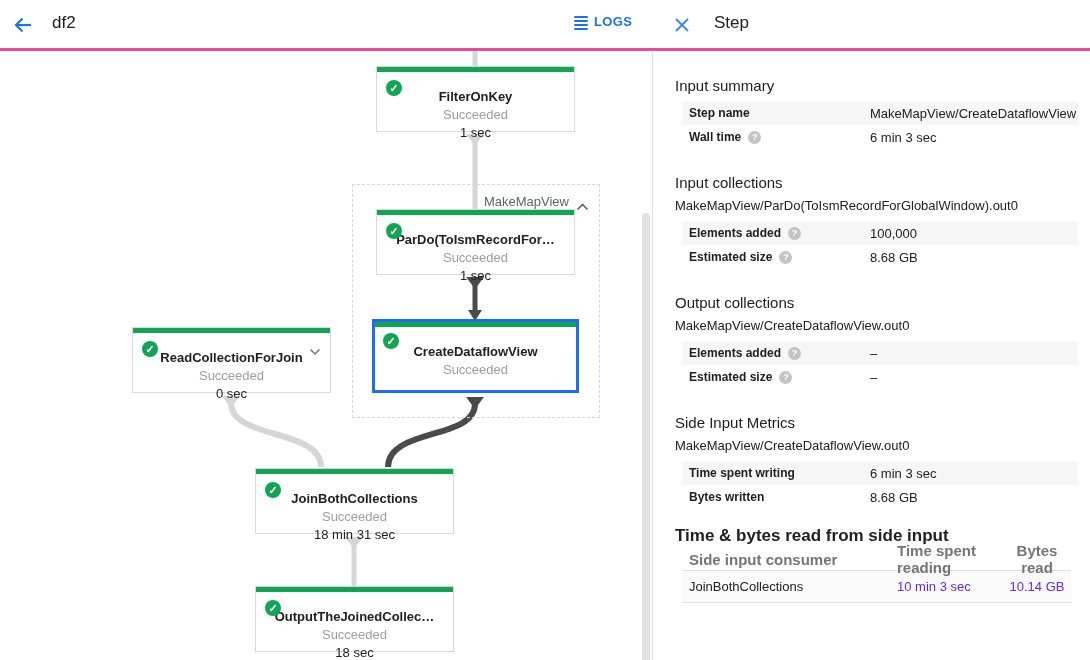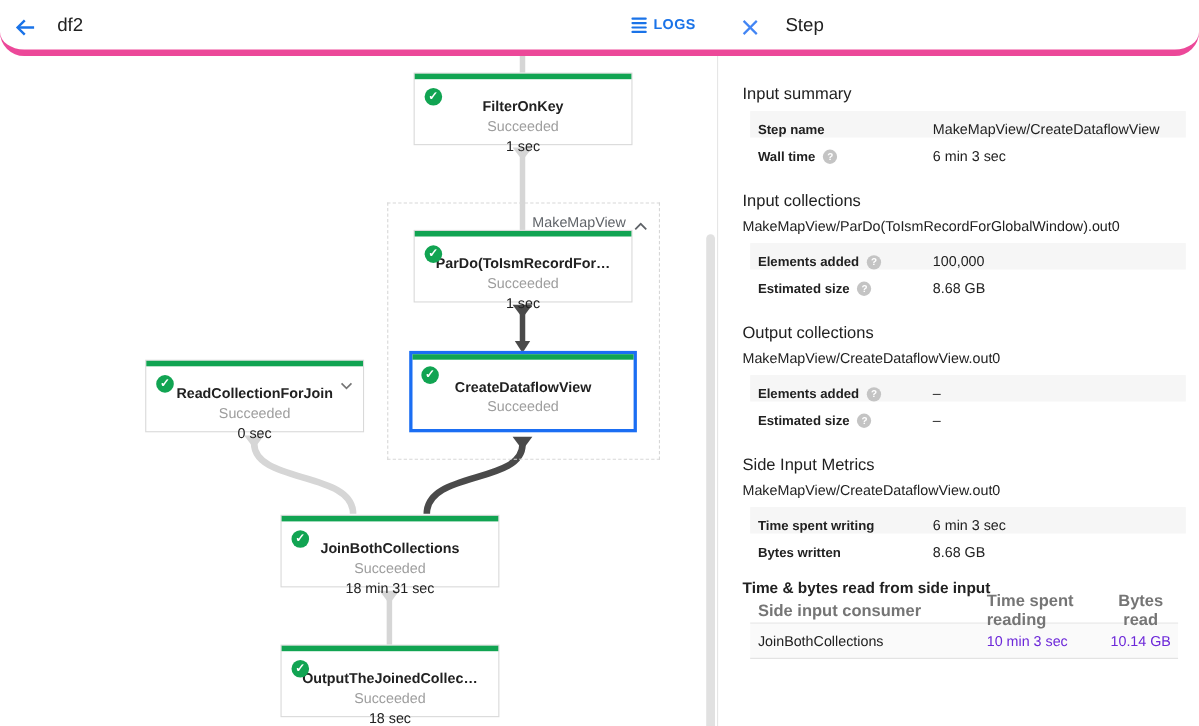--- a/index.html
+++ b/index.html
@@ -1,21 +1,21 @@
 <!DOCTYPE html>
 <html><head>
 <meta charset="utf-8">
 <style>
   * { margin:0; padding:0; box-sizing:border-box; }
   html,body { background:#fff; }
   body { font-family:"Liberation Sans", sans-serif; color:#212121; }
   .app { position:relative; width:1090px; height:660px; overflow:hidden; background:#fff; }
 
   
-  .topbar { position:absolute; left:0; top:0; width:1090px; height:51px; background:#fff; border-bottom:6px solid #ec4899;border-radius:22px; }
+  .topbar { position:absolute; left:0; top:0; width:1090px; height:51px; background:#fff; border-bottom:3px solid #ec4899; }
   .back-btn { position:absolute; left:10px; top:13px; width:26px; height:26px; border:none; background:transparent; cursor:pointer; }
   .job-title { position:absolute; left:52px; top:13px; font-size:17px; font-weight:500; color:#212121; }
   .logs-btn { position:absolute; left:574px; top:14px; display:flex; gap:6px; border:none; background:transparent; color:#1a73e8; font-size:13px; font-weight:bold; letter-spacing:.4px; cursor:pointer; font-family:"Liberation Sans",sans-serif; }
   .logs-icon { display:inline-block; }
   .logs-icon i { display:block; width:14px; height:2.4px; background:#1a73e8; margin:1.6px 0; border-radius:1px; }
   .close-btn { position:absolute; left:671px; top:15px; width:22px; height:22px; border:none; background:transparent; cursor:pointer; }
   .panel-title { position:absolute; left:714px; top:13px; font-size:17px; color:#212121; }
 
   
   .graph-panel { position:absolute; left:0; top:51px; width:652px; height:609px; background:#fff; }
@@ -35,27 +35,27 @@
   .node-status { font-size:13px; color:#9e9e9e; line-height:18px; }
   .node-time { font-size:13px; color:#212121; line-height:18px; }
   .node-chevron { position:absolute; right:9px; top:14px; cursor:pointer; }
 
   
   .step-panel { position:absolute; left:653px; top:51px; width:437px; height:609px; background:#fff; overflow:hidden; }
   .panel-body { padding:26px 12px 0 22px; }
   .section-h { font-size:15px; font-weight:400; color:#212121; margin:0 0 7px 0; }
   .section-gap { margin-top:25px; }
   .subtitle { font-size:13px; color:#212121; margin:0 0 8px 0; }
-  .mrow { display:flex; align-items:flex-end; height:24px; margin-left:7px; padding:0 12px 0 7px; }
+  .mrow { display:flex; align-items:center; height:24px; margin-left:7px; padding:0 12px 0 7px;gap:22px; }
   .mrow.striped { background:#f6f6f6; }
   .mlabel { width:159px; flex:none; display:flex; align-items:center; gap:7px; font-size:12px; font-weight:bold; color:#212121; }
   .mvalue { font-size:13px; color:#212121; }
   .help-icon { display:inline-block; width:13px; height:13px; border-radius:50%; background:#c4c4c4; color:#fff; font-size:9px; font-weight:bold; line-height:13px; text-align:center; cursor:pointer; }
 
-  .tbl-h { font-size:14px; font-weight:bold; color:#212121; margin:17px 0 2px 0; }
+  .tbl-h { font-size:17px; font-weight:bold; color:#212121; margin:17px 0 2px 0; }
   .tbl { margin-left:7px; width:389px; }
   .tbl-row { display:flex; align-items:center; padding:0 4px 0 7px; }
   .tbl-head { height:23px; border-bottom:1px solid #e0e0e0; }
   .tbl-head span { font-size:15px; font-weight:bold; color:#757575; }
   .tbl-data { height:32px; background:#fafafa; border-bottom:1px solid #e0e0e0; font-size:13px; }
   .col1 { width:208px; } .col2 { width:110px; } .col3 { flex:1; text-align:center; }
   .tbl-data .col1 { color:#212121; }
   .tbl-data .col2, .tbl-data .col3 { color:#6d28d9; }
 </style>
 </head>

